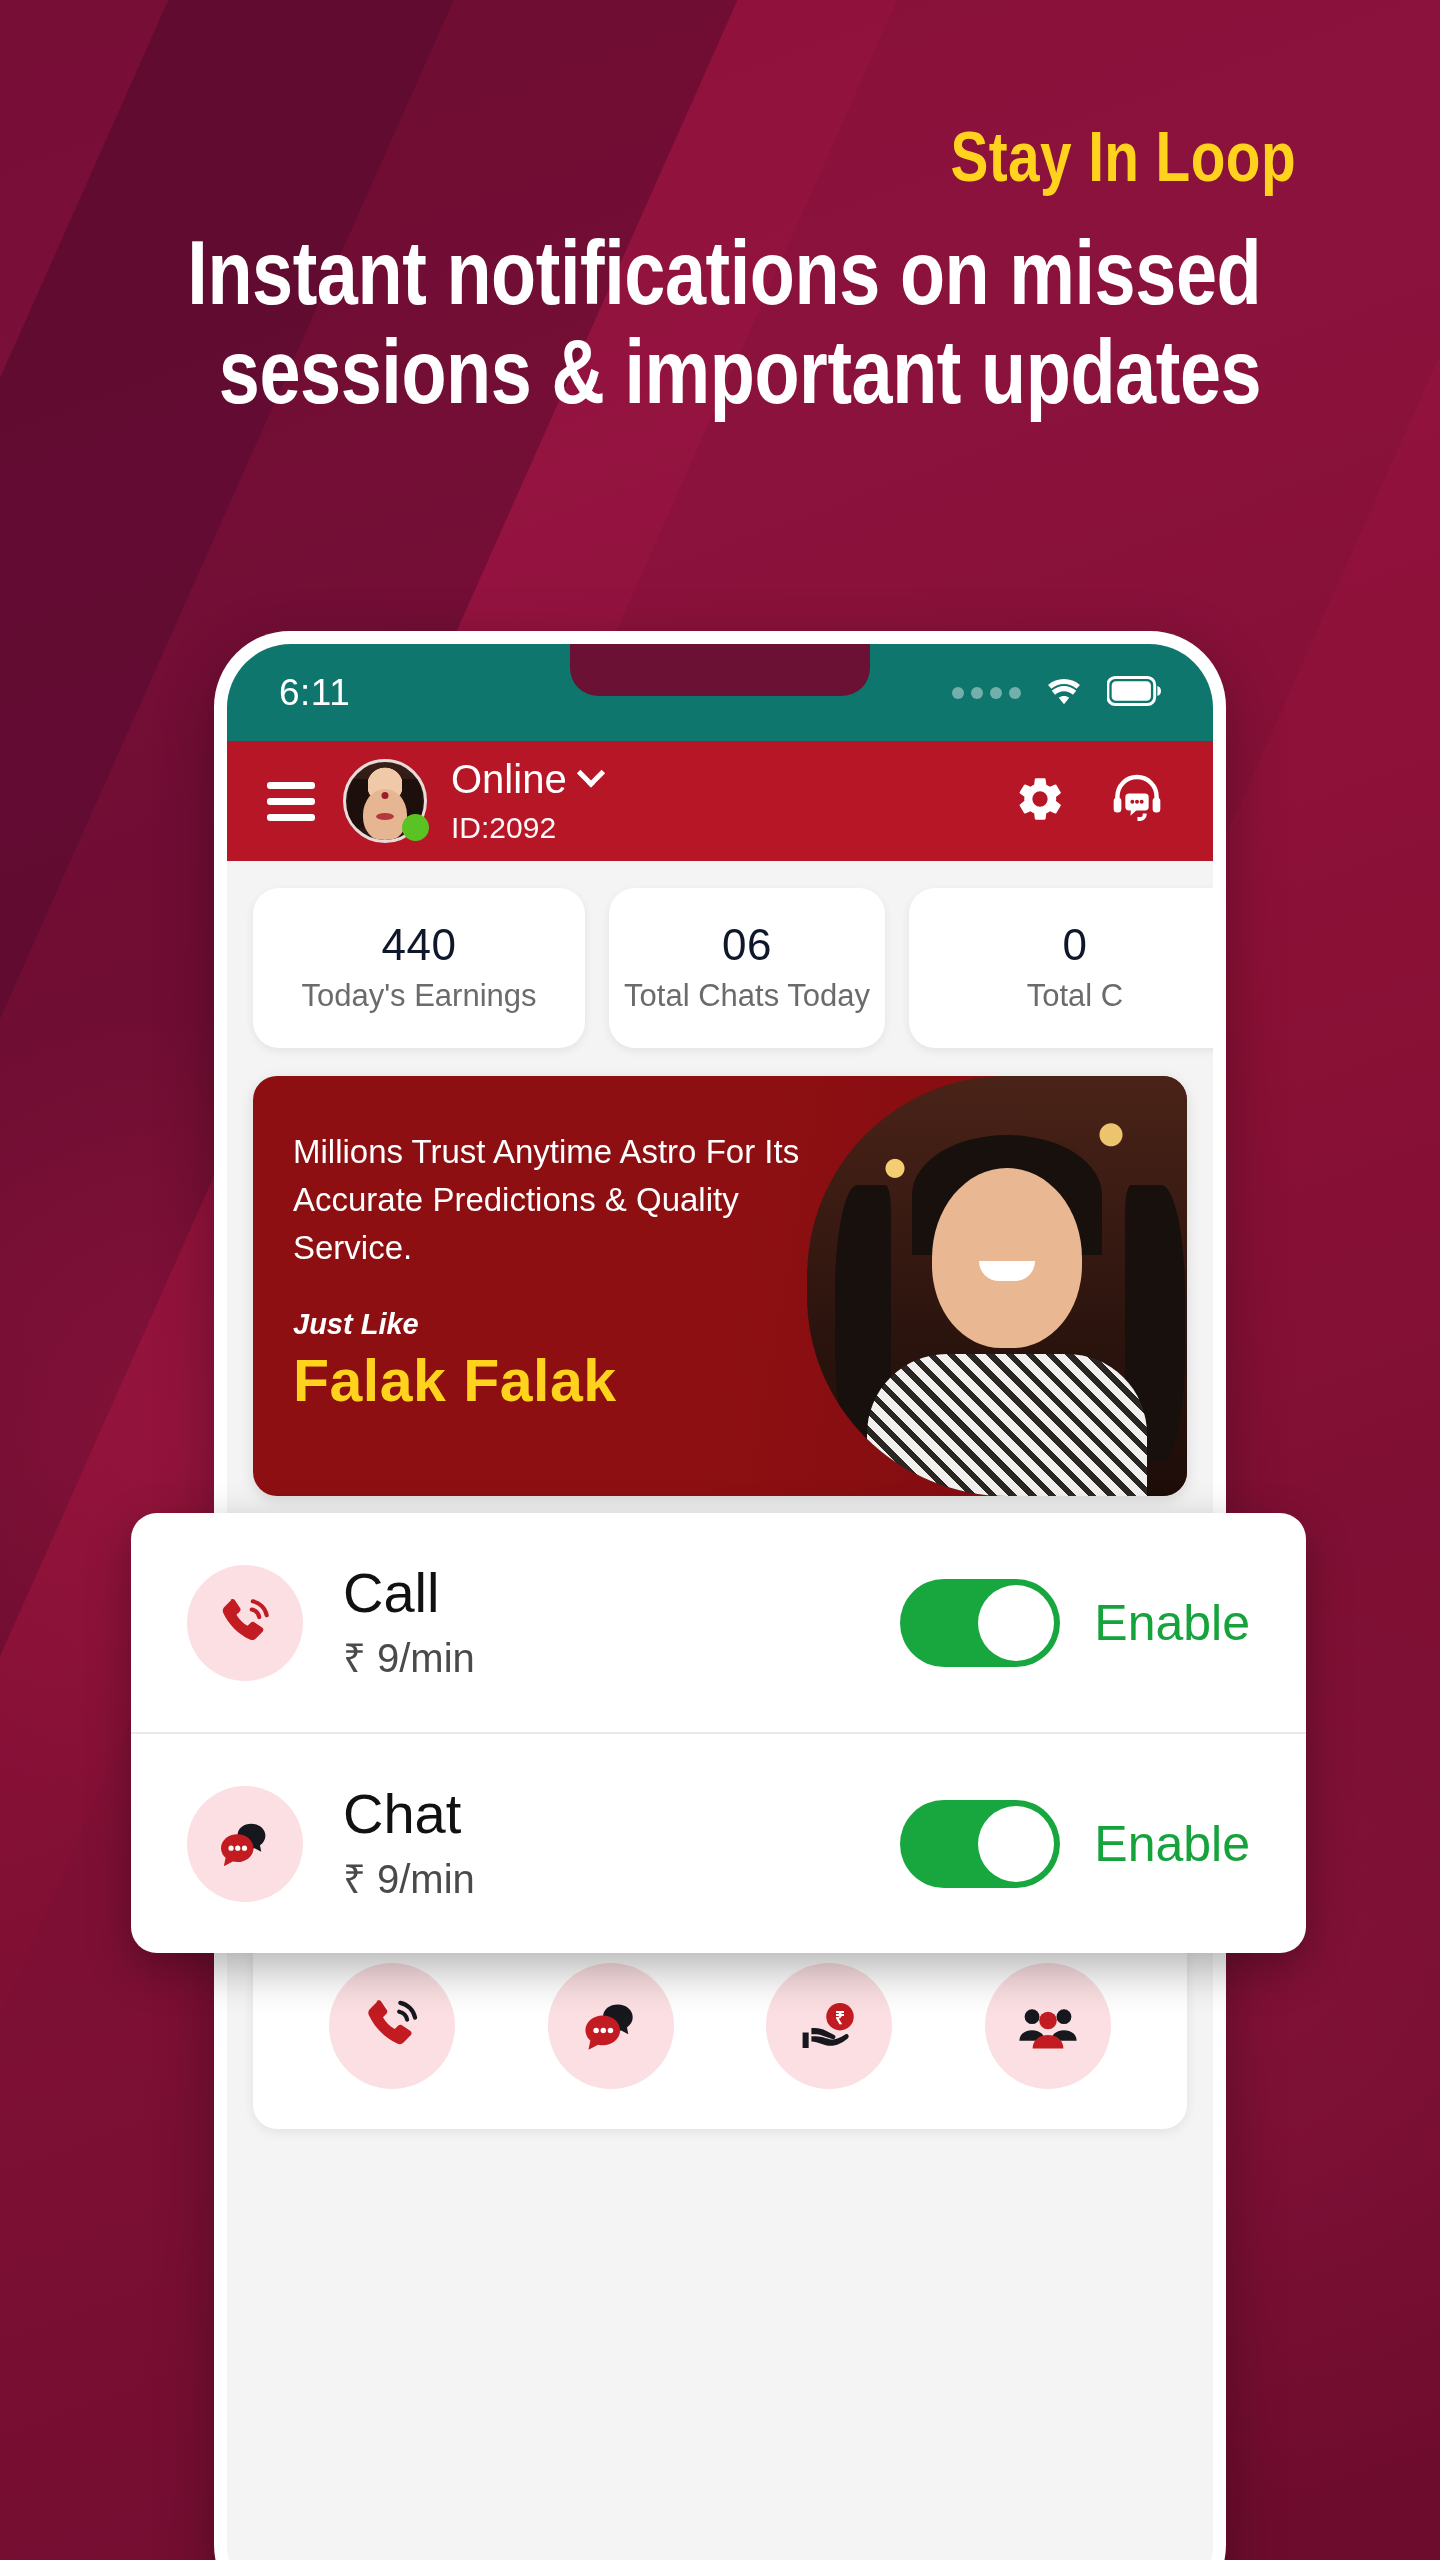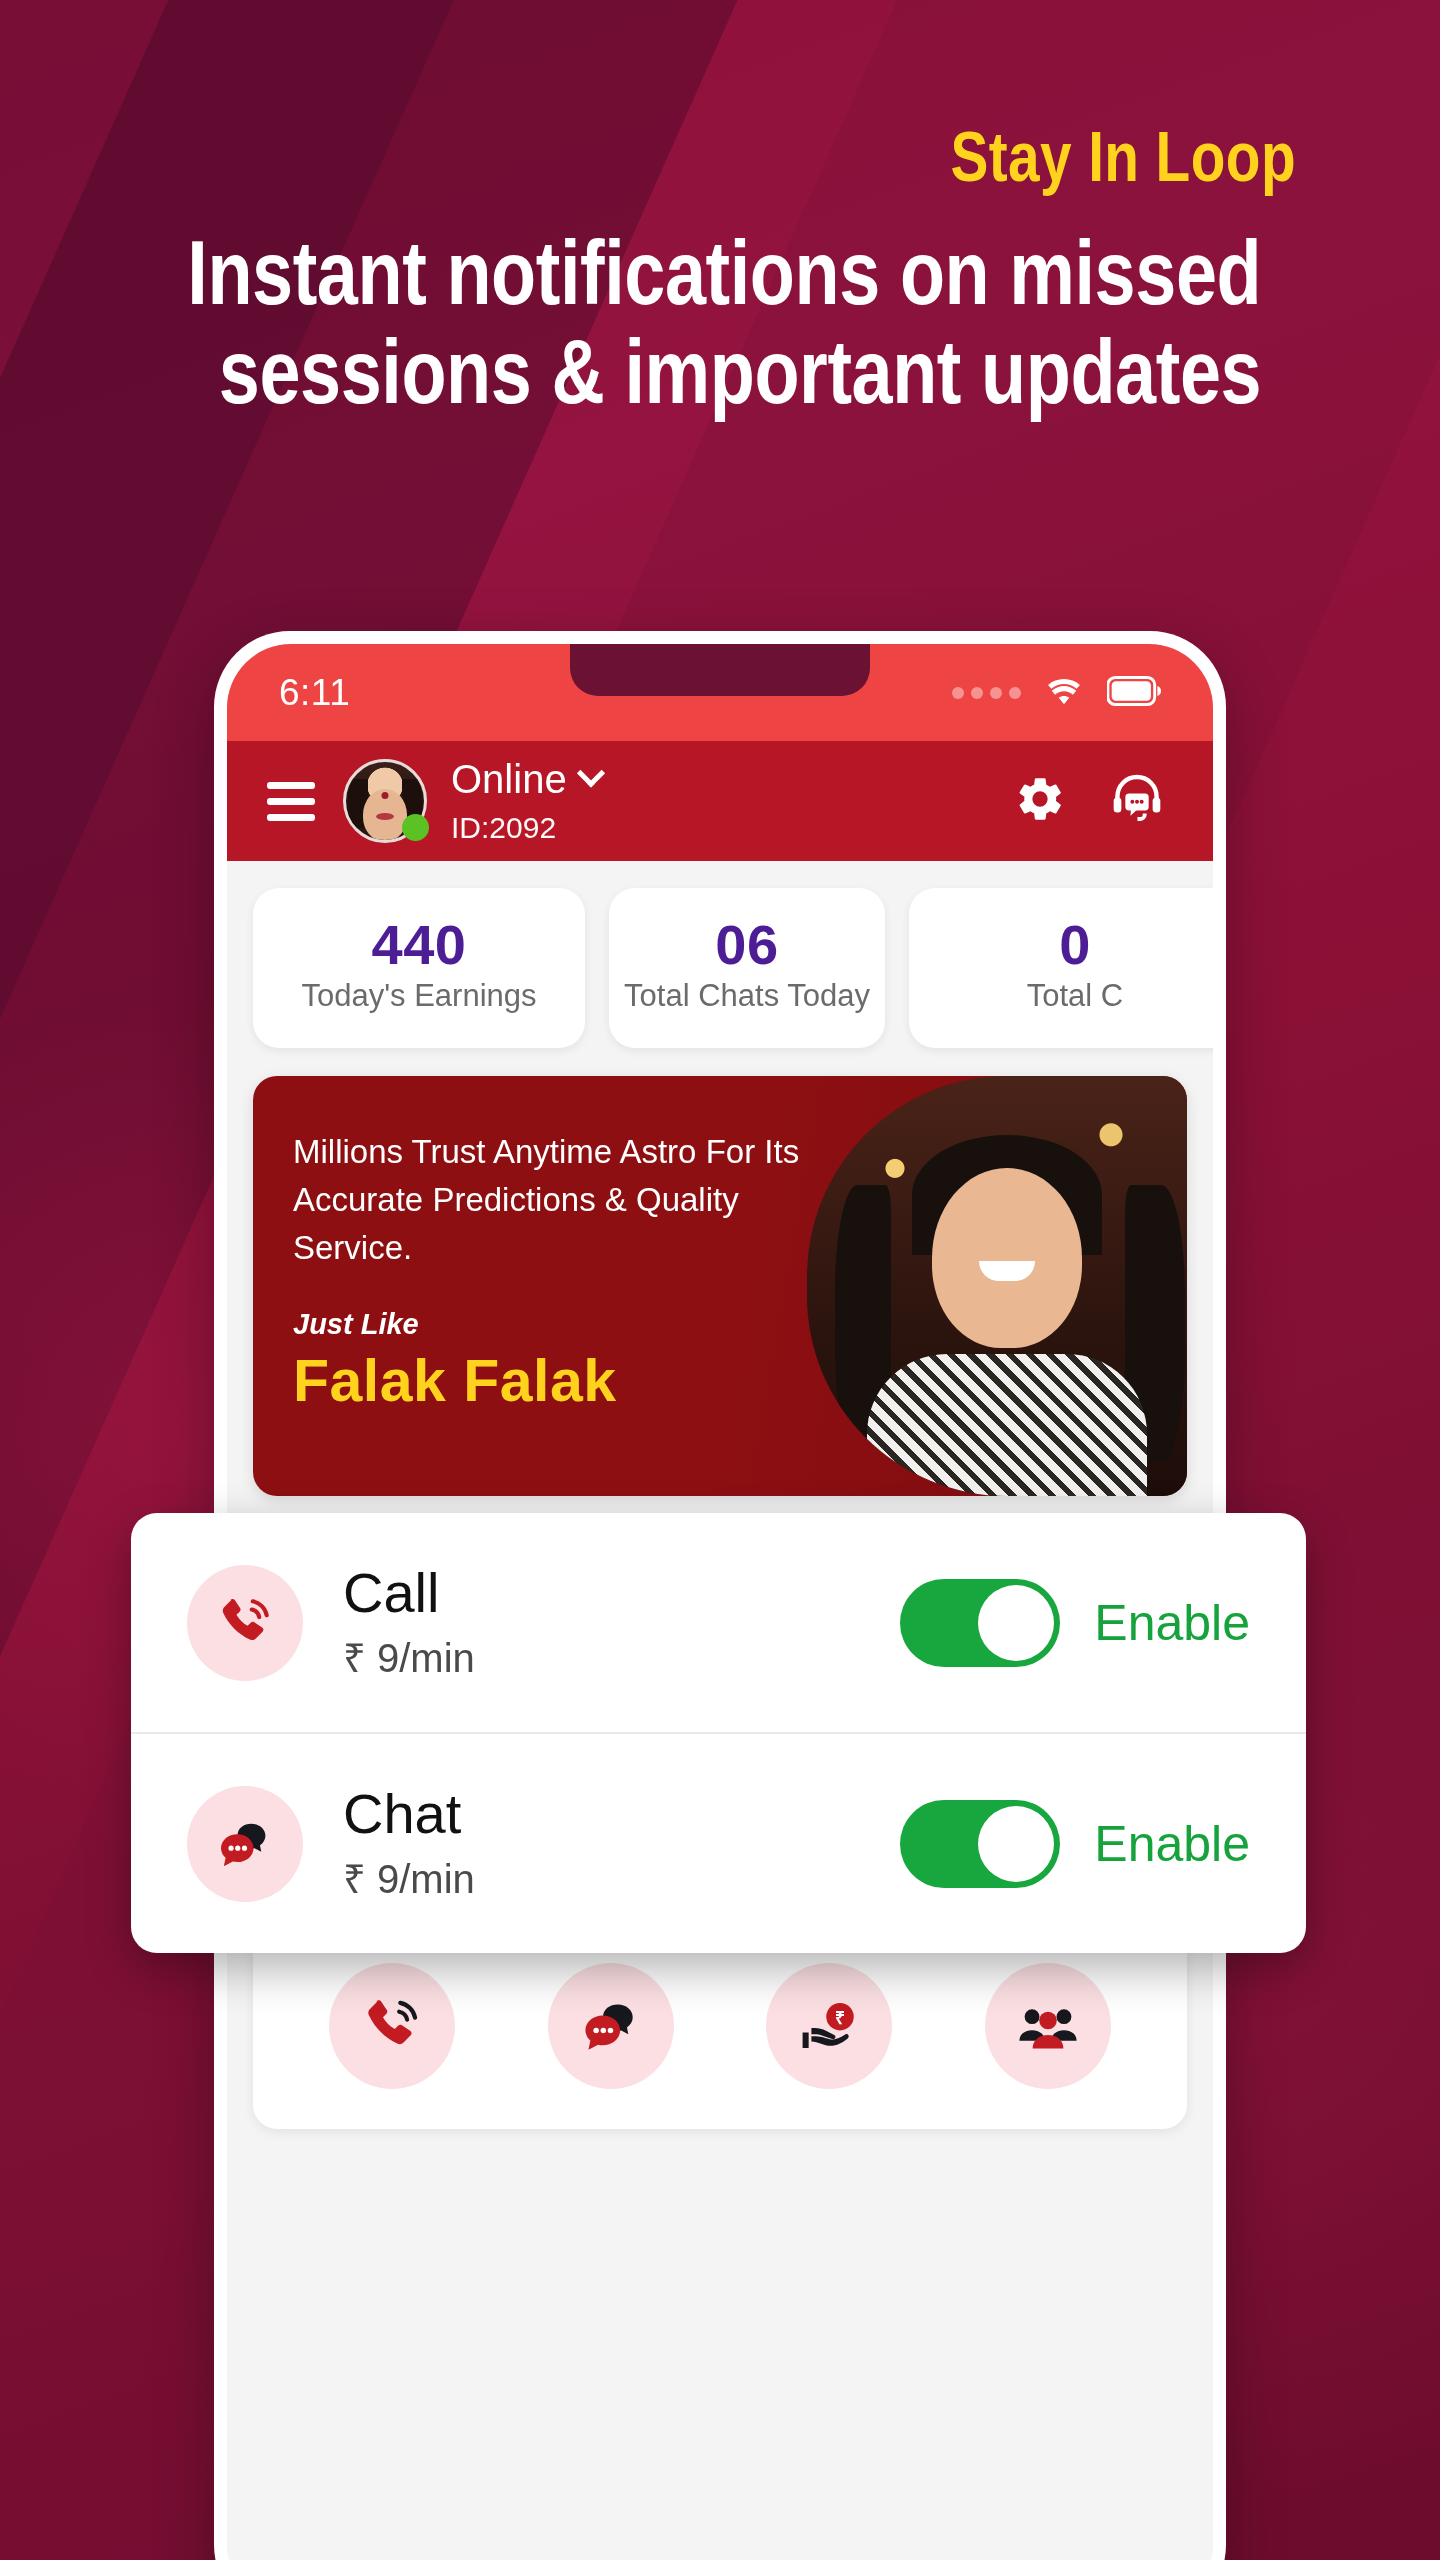--- a/index.html
+++ b/index.html
@@ -71,21 +71,21 @@
     width:100%; height:100%;
     border-radius:64px;
     background:#f4f4f5;
     overflow:hidden;
   }
 
   
   .statusbar {
     position:relative;
     height:97px;
-    background:#ef4444;
+    background:#0f766e;
     display:flex; align-items:center;
     padding:0 52px;
     color:#fff;
   }
   .st-time { font-size:37px; font-weight:500; letter-spacing:.5px; }
   .st-right { margin-left:auto; display:flex; align-items:center; gap:22px; }
   .dots { display:flex; gap:7px; align-items:center; }
   .dots i { width:12px; height:12px; border-radius:50%; background:rgba(255,255,255,.42); display:block; }
   .notch {
     position:absolute; left:50%; transform:translateX(-50%);
@@ -142,21 +142,21 @@
   .stat {
     background:#fff; border-radius:26px;
     padding:32px 10px 34px 10px;
     text-align:center;
     box-shadow:0 3px 10px rgba(0,0,0,.07);
     flex:0 0 auto;
   }
   .stat.s1 { width:332px; }
   .stat.s2 { width:276px; }
   .stat.s3 { width:332px; }
-  .stat .v { font-size:56px; font-weight:700; color:#4c1d95; line-height:50px; letter-spacing:.5px; }
+  .stat .v { font-size:44px; font-weight:400; color:#0f172a; line-height:50px; letter-spacing:.5px; }
   .stat .l { font-size:31px; color:#6b6b6b; margin-top:8px; }
 
   
   .promo {
     margin:28px 26px 0 26px;
     height:420px;
     border-radius:24px;
     background:linear-gradient(100deg,#8d0f12 0%,#8d0f12 52%,#7d0c10 100%);
     position:relative; overflow:hidden;
     box-shadow:0 4px 14px rgba(0,0,0,.12);

